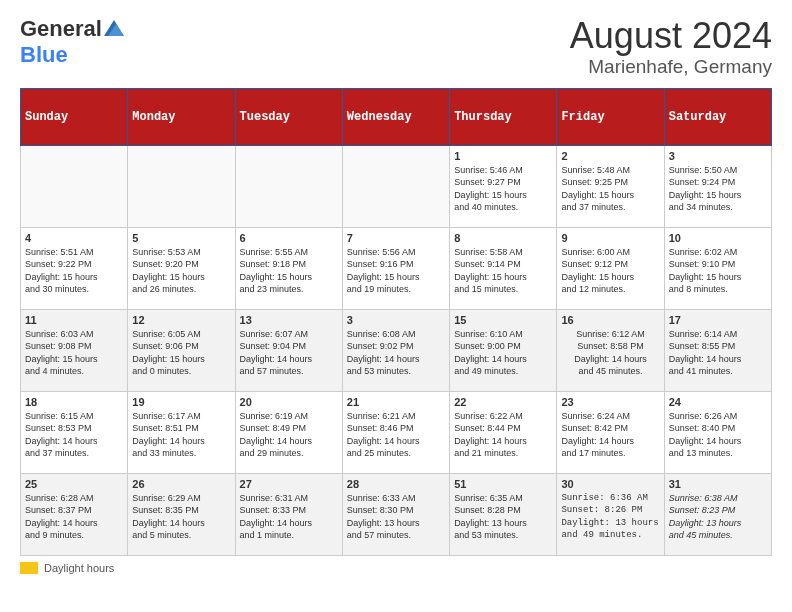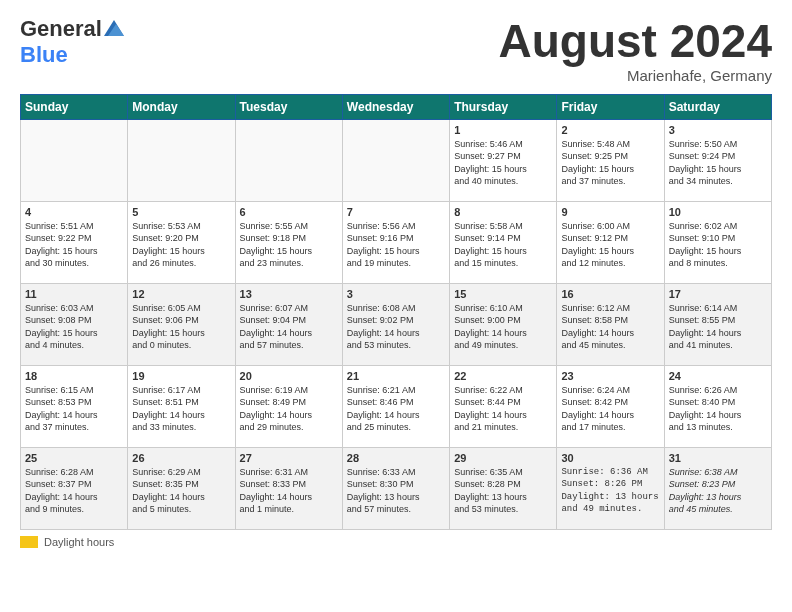--- a/index.html
+++ b/index.html
@@ -46,44 +46,45 @@
     .logo-icon {
       width: 20px;
       height: 20px;
       margin-left: 2px;
       margin-bottom: 4px;
     }
     .title-section {
       text-align: right;
     }
     .month-title {
-      font-size: 46px;
-      font-weight: bold;
+      font-size: 36px;
+      font-weight: normal;
       color: #333;
       line-height: 1.1;
     }
     .location {
-      font-size: 15px;
+      font-size: 19px;
       color: #555;
     }
     .calendar {
       flex: 1;
       border: 1px solid #ccc;
       border-collapse: collapse;
       width: 100%;
       table-layout: fixed;
     }
     .calendar th {
-      background-color: #0f766e;
+      background-color: #b91c1c;
       color: #fff;
       font-size: 12px;
       font-weight: bold;
-      padding: 5px 4px;
+      padding: 21px 4px;
       text-align: left;
       border: 1px solid #1a5da0;
+      font-family: Liberation Mono, monospace;
     }
     .calendar td {
       border: 1px solid #ccc;
       vertical-align: top;
       padding: 4px 4px;
       font-size: 9.5px;
       color: #333;
       background: #fff;
       height: 82px;
     }
@@ -264,21 +265,21 @@
           </td>
           <td class="gray-row">
             <span class="day-number">15</span>
             <div class="day-info" style="white-space: pre-line;">Sunrise: 6:10 AM
 Sunset: 9:00 PM
 Daylight: 14 hours
 and 49 minutes.</div>
           </td>
           <td class="gray-row">
             <span class="day-number">16</span>
-            <div class="day-info" style="white-space: pre-line;">Sunrise: 6:12 AM
+            <div class="day-info" style="white-space: pre-line; text-align: center;">Sunrise: 6:12 AM
 Sunset: 8:58 PM
 Daylight: 14 hours
 and 45 minutes.</div>
           </td>
           <td class="gray-row">
             <span class="day-number">17</span>
             <div class="day-info" style="white-space: pre-line;">Sunrise: 6:14 AM
 Sunset: 8:55 PM
 Daylight: 14 hours
 and 41 minutes.</div>
@@ -358,21 +359,21 @@
 and 1 minute.</div>
           </td>
           <td class="gray-row">
             <span class="day-number">28</span>
             <div class="day-info" style="white-space: pre-line;">Sunrise: 6:33 AM
 Sunset: 8:30 PM
 Daylight: 13 hours
 and 57 minutes.</div>
           </td>
           <td class="gray-row">
-            <span class="day-number">29</span>
+            <span class="day-number">51</span>
             <div class="day-info" style="white-space: pre-line;">Sunrise: 6:35 AM
 Sunset: 8:28 PM
 Daylight: 13 hours
 and 53 minutes.</div>
           </td>
           <td class="gray-row">
             <span class="day-number">30</span>
             <div class="day-info" style="white-space: pre-line; font-family: Liberation Mono, monospace;">Sunrise: 6:36 AM
 Sunset: 8:26 PM
 Daylight: 13 hours

